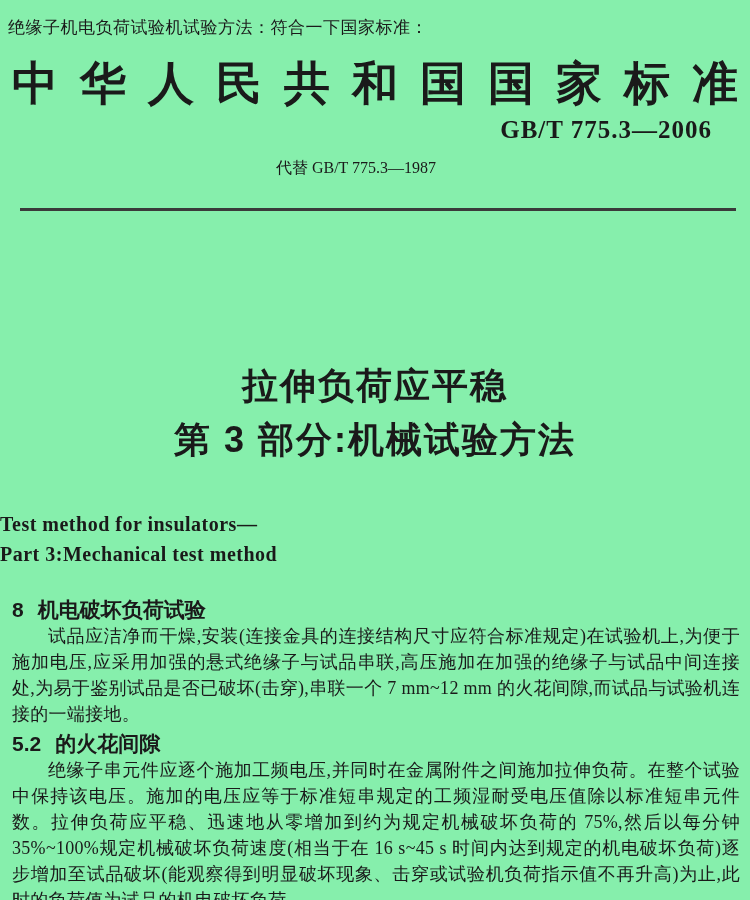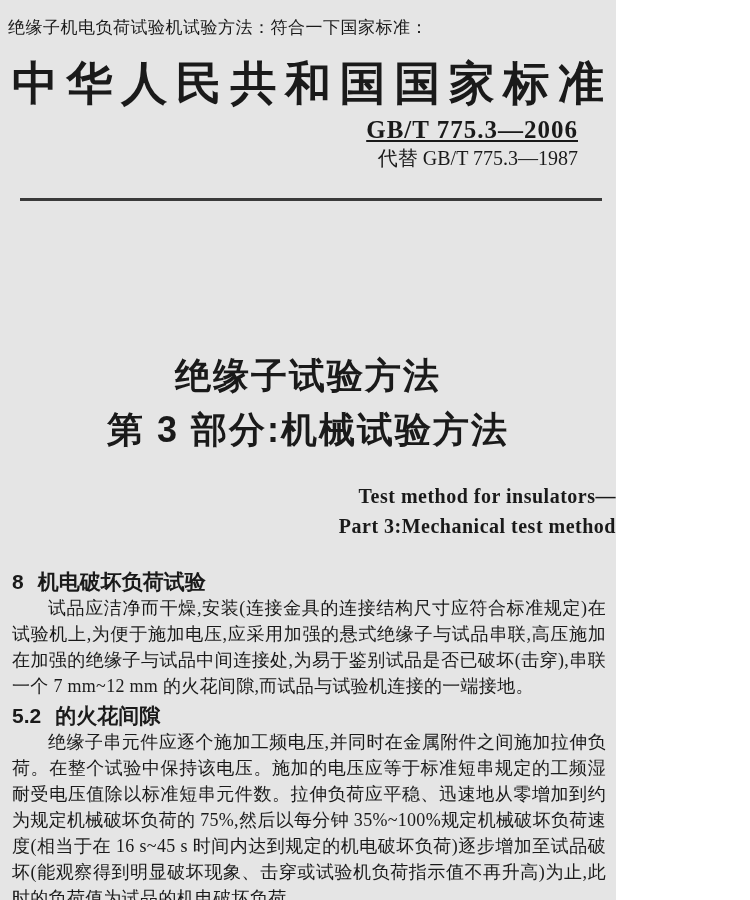--- a/index.html
+++ b/index.html
@@ -7,23 +7,23 @@
     padding: 0;
     width: 750px;
     height: 900px;
     overflow: hidden;
     background: #ffffff;
     color: #1a1a1a;
     font-family: "Liberation Serif", "DejaVu Serif", serif;
   }
   .page {
     position: relative;
-    width: 616px;
+    width: 750px;
     height: 900px;
-    background: #e5e5e5;
+    background: #86efac;
   }
   .top-note {
     padding: 16px 8px 0 8px;
     font-size: 17px;
     line-height: 24px;
     letter-spacing: 0.5px;
   }
   .big-title {
     margin: 18px 12px 0 12px;
     font-size: 46px;
@@ -38,26 +38,26 @@
   .std-block {
     margin-top: 6px;
     margin-right: 38px;
     text-align: right;
   }
   .std-number {
     font-size: 25px;
     font-weight: bold;
     line-height: 28px;
     letter-spacing: 1px;
-    text-decoration: underline;
   }
   .std-replaces {
-    font-size: 20px;
+    font-size: 16px;
     line-height: 20px;
-    margin-top: 4px;
+    margin-top: 14px;
+    text-align: center;
   }
   .rule {
     margin: 30px 14px 0 20px;
     height: 3px;
     background: #3a3a3a;
     border: none;
   }
   .title-block {
     margin-top: 150px;
     text-align: center;
@@ -67,22 +67,22 @@
     font-weight: bold;
     line-height: 50px;
     letter-spacing: 2px;
     font-family: "Liberation Sans", "DejaVu Sans", sans-serif;
   }
   .cn-title.second {
     margin-top: 4px;
     text-align: center;
   }
   .en-title-block {
-    margin-top: 26px;
-    text-align: right;
+    margin-top: 44px;
+    text-align: left;
   }
   .en-title {
     font-size: 20px;
     font-weight: bold;
     line-height: 30px;
     font-family: "Liberation Serif", "DejaVu Serif", serif;
     letter-spacing: 0.5px;
   }
   .content {
     margin: 30px 10px 0 12px;
@@ -134,21 +134,21 @@
     </div>
 
   <div class="std-block">
     <div class="std-number">GB/T 775.3—2006</div>
     <div class="std-replaces">代替 GB/T 775.3—1987</div>
   </div>
 
   <div class="rule"></div>
 
   <div class="title-block">
-    <div class="cn-title">绝缘子试验方法</div>
+    <div class="cn-title">拉伸负荷应平稳</div>
     <div class="cn-title second">第 3 部分:机械试验方法</div>
   </div>
 
   <div class="en-title-block">
     <div class="en-title">Test method for insulators—</div>
     <div class="en-title">Part 3:Mechanical test method</div>
   </div>
 
   <div class="content">
 

